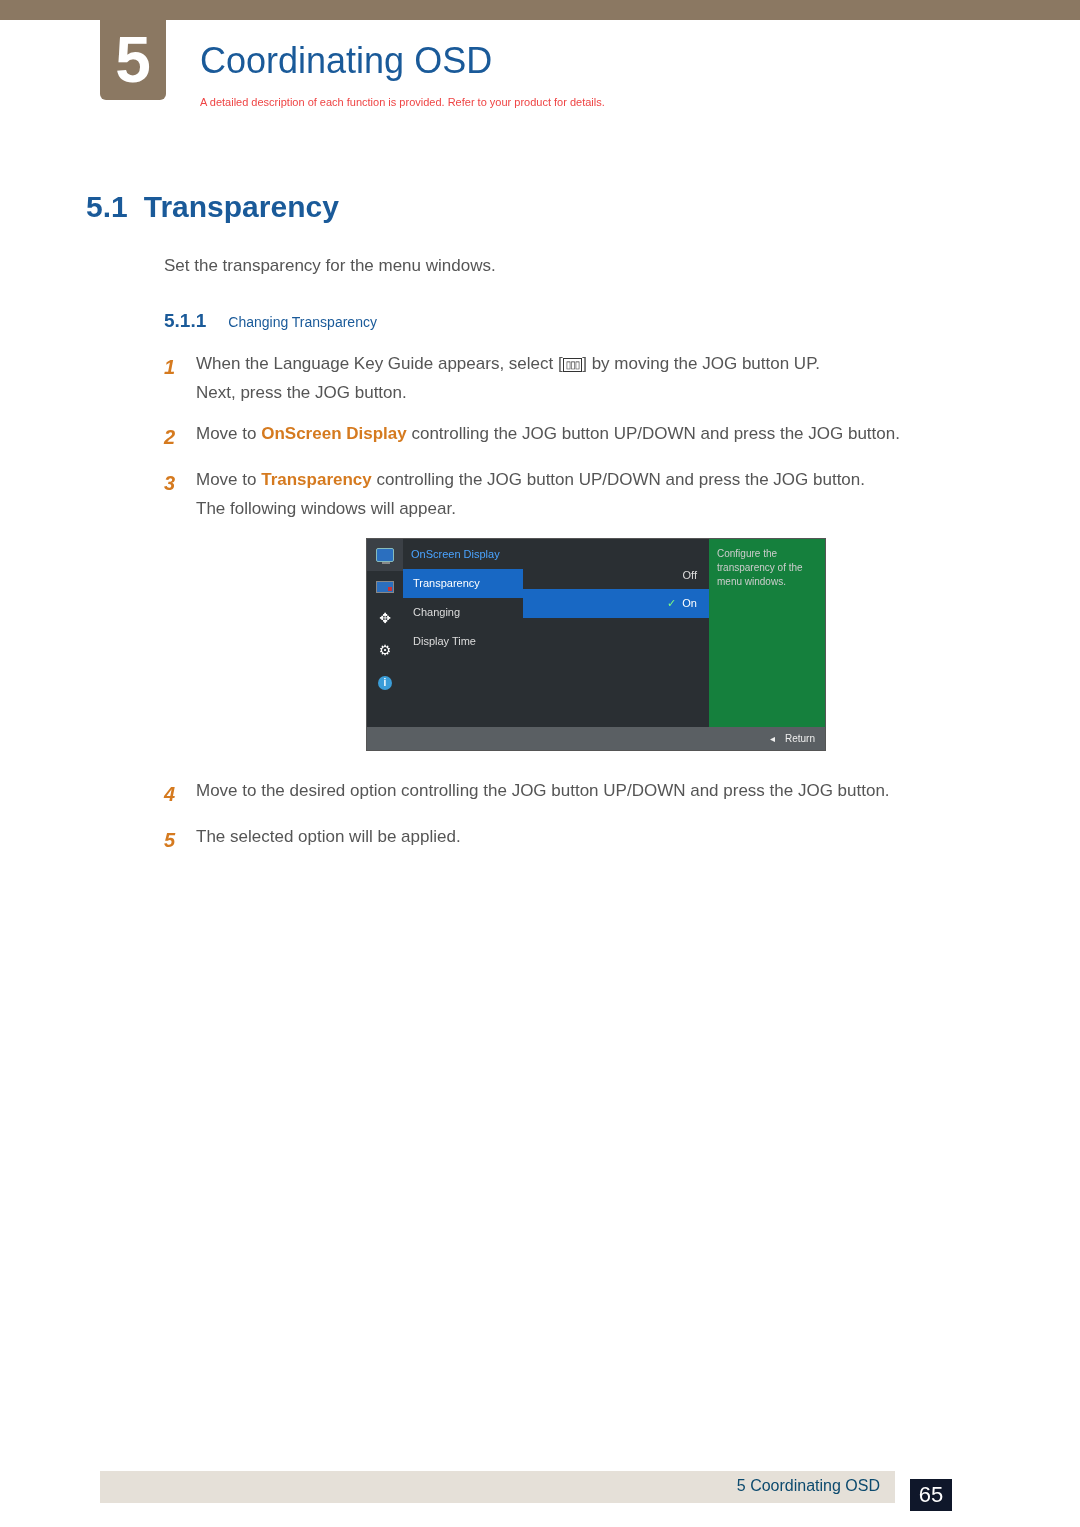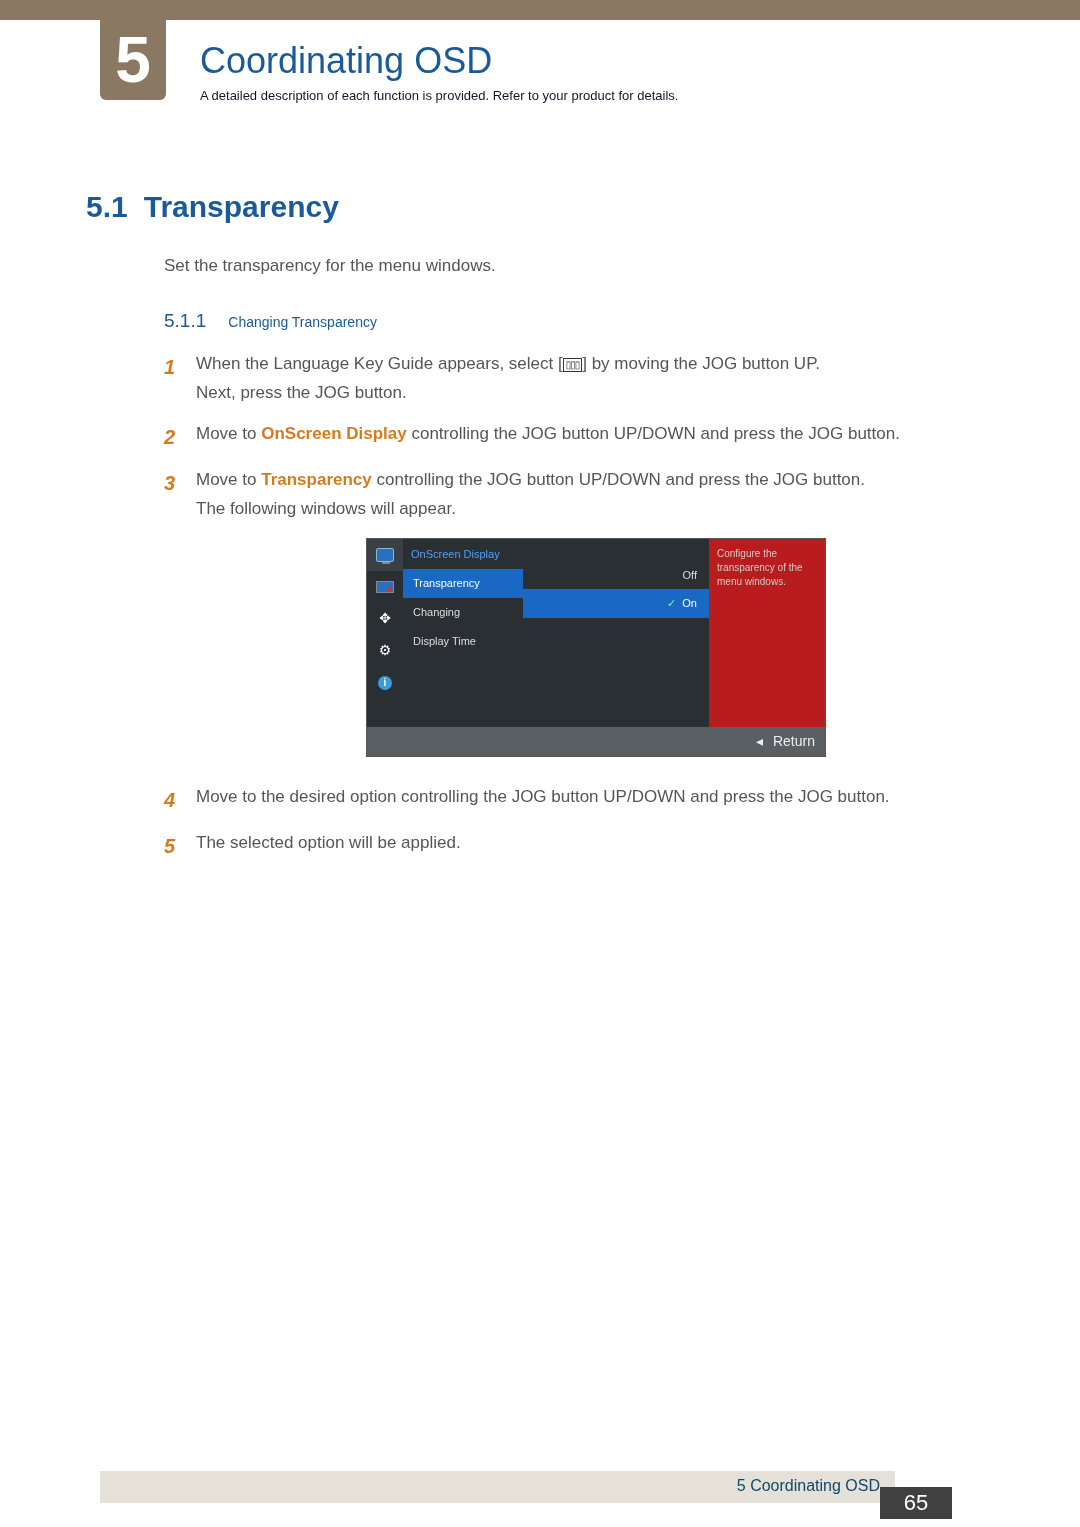--- a/index.html
+++ b/index.html
@@ -37,23 +37,23 @@
     position: absolute;
     left: 200px;
     top: 40px;
     font-size: 36px;
     color: #1a5a99;
     font-weight: normal;
   }
   .chapter-subtitle {
     position: absolute;
     left: 200px;
-    top: 88px;
-    font-size: 13px;
-    color: #0f172a;
+    top: 96px;
+    font-size: 11px;
+    color: #ef4444;
   }
   .section-row {
     position: absolute;
     left: 86px;
     top: 190px;
     display: flex;
     align-items: baseline;
     gap: 16px;
   }
   .section-number {
@@ -78,21 +78,21 @@
     position: absolute;
     left: 164px;
     top: 310px;
     display: flex;
     gap: 22px;
     align-items: baseline;
   }
   .subsection-number {
     font-size: 19px;
     color: #1a5a99;
-    font-weight: normal;
+    font-weight: bold;
     text-align: right;
   }
   .subsection-title {
     font-size: 14px;
     color: #1a5a99;
     font-weight: normal;
   }
   .steps {
     position: absolute;
     left: 164px;
@@ -191,31 +191,31 @@
   .osd-option.selected {
     background: #1868c4;
     color: #fff;
   }
   .osd-check {
     color: #7fff7f;
     font-size: 11px;
   }
   .osd-info {
     width: 116px;
-    background: #b91c1c;
+    background: #15803d;
     padding: 8px;
     font-size: 10px;
     line-height: 1.4;
     color: #ccc;
   }
   .osd-footer {
     background: #5a5f63;
     text-align: right;
     padding: 3px 10px;
-    font-size: 14px;
+    font-size: 10px;
     color: #eee;
   }
   .osd-footer span.arrow { margin-right: 10px; }
 
   
   .page-footer {
     position: absolute;
     bottom: 24px;
     left: 0;
     right: 0;
@@ -232,24 +232,24 @@
   .footer-chapter {
     position: absolute;
     right: 200px;
     top: 6px;
     font-size: 16px;
     color: #0c4a6e;
   }
   .footer-pagebox {
     position: absolute;
     right: 128px;
-    top: 16px;
-    width: 72px;
+    top: 8px;
+    width: 42px;
     height: 32px;
-    background: #404040;
+    background: #0f172a;
     color: #fff;
     font-size: 22px;
     display: flex;
     align-items: center;
     justify-content: center;
   }
   .monitor-icon { width:18px; height:14px; background:#2b6fbf; border:1px solid #8bb; border-radius:2px; position:relative; }
   .monitor-icon::after { content:""; position:absolute; bottom:-3px; left:5px; width:8px; height:2px; background:#888; }
   .pic-icon { width:18px; height:12px; background:#2b6fbf; border:1px solid #888; position:relative; }
   .pic-icon::after { content:""; position:absolute; right:1px; bottom:1px; width:4px; height:4px; background:#c33; }

